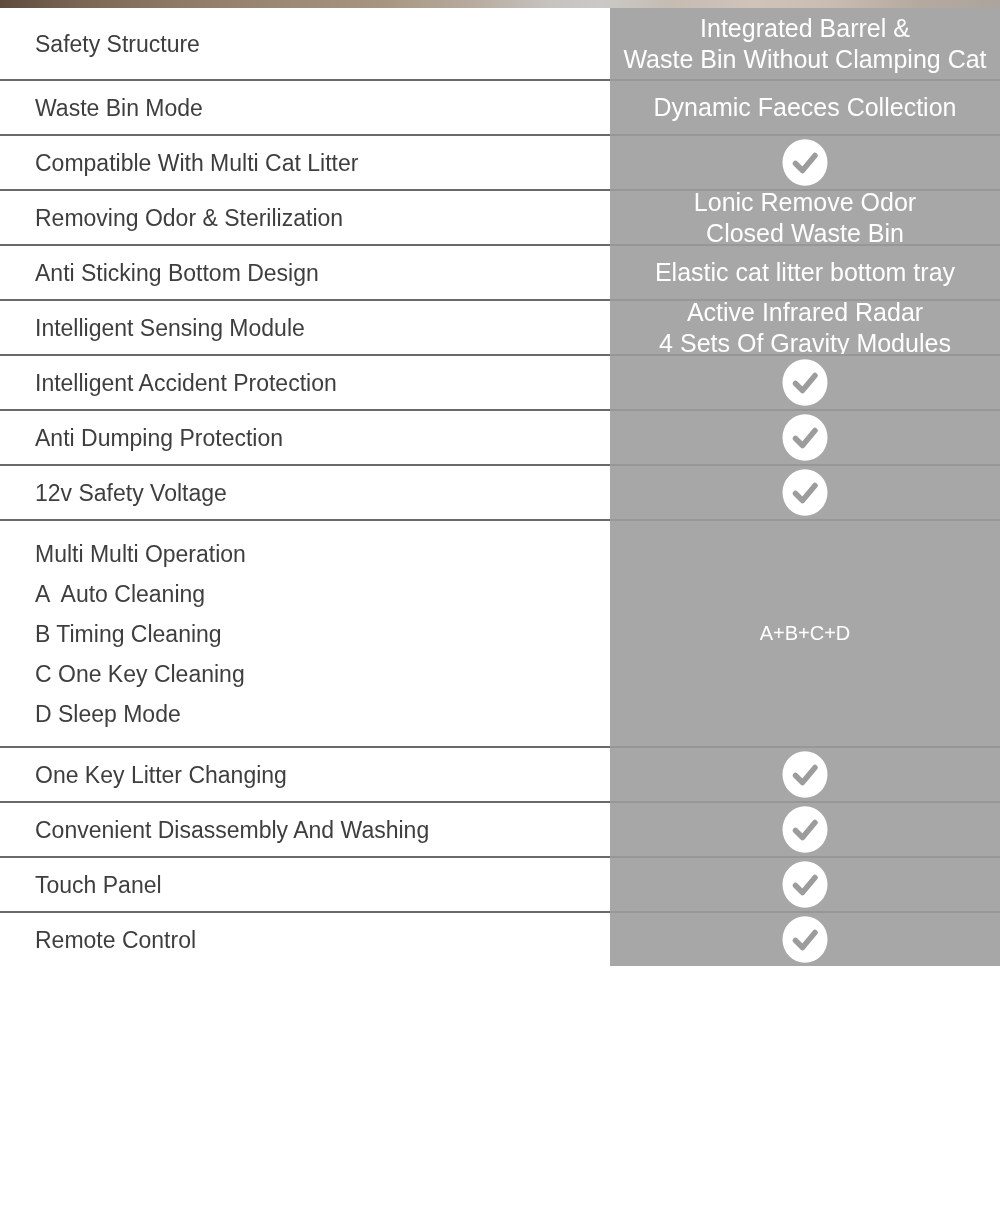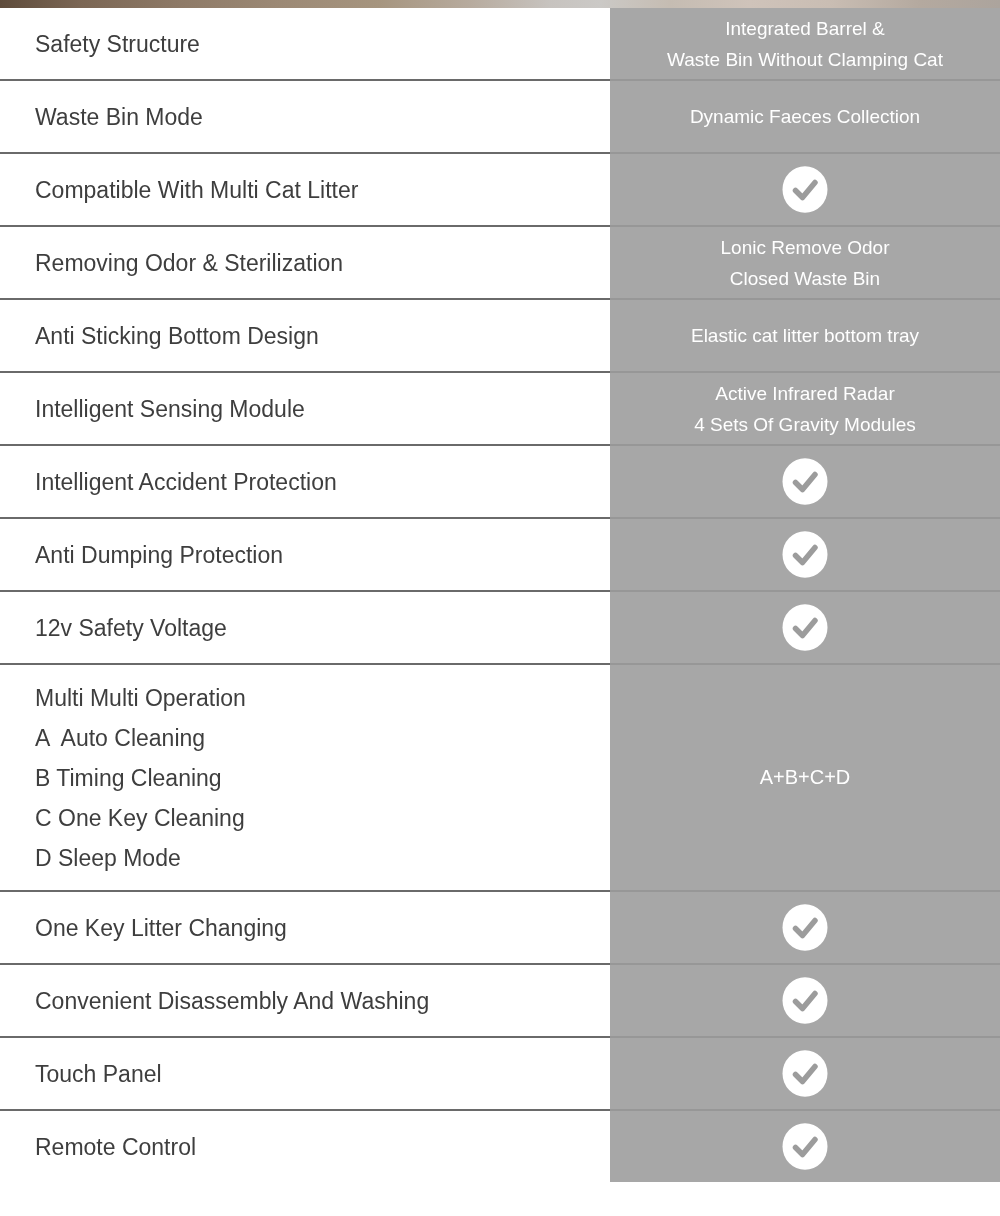--- a/index.html
+++ b/index.html
@@ -19,21 +19,21 @@
     background: linear-gradient(90deg,
       #5e4b3b 0%, #7b6654 8%, #8e7a67 18%, #9c8975 28%,
       #a6957f 38%, #b7ab9e 47%, #c7c3bf 55%, #cbc9c6 60%,
       #c5bcb2 67%, #cfc3ba 75%, #c9bdb3 83%, #b4a99f 92%, #aca49d 100%);
   }
   .spec-table {
     width: 100%;
   }
   .row {
     display: flex;
-    height: 73px;
+    height: 55px;
   }
   .row.first { height: 71px; }
   .row.tall  { height: 227px; }
   .cell-left {
     box-sizing: border-box;
     width: 610px;
     background: #ffffff;
     display: flex;
     flex-direction: column;
     justify-content: center;
@@ -55,21 +55,21 @@
     display: flex;
     flex-direction: column;
     justify-content: center;
     align-items: center;
     text-align: center;
   }
   .row:not(.first) .cell-right {
     border-top: 2px solid var(--divider-right, #979797);
   }
   .value-line {
-    font-size: 19px;
+    font-size: 25px;
     color: var(--value-text, #ffffff);
     line-height: 31px;
     white-space: pre;
   }
   .row.tall .value-line {
     font-size: 20px;
   }
   .check-icon {
     display: block;
   }

